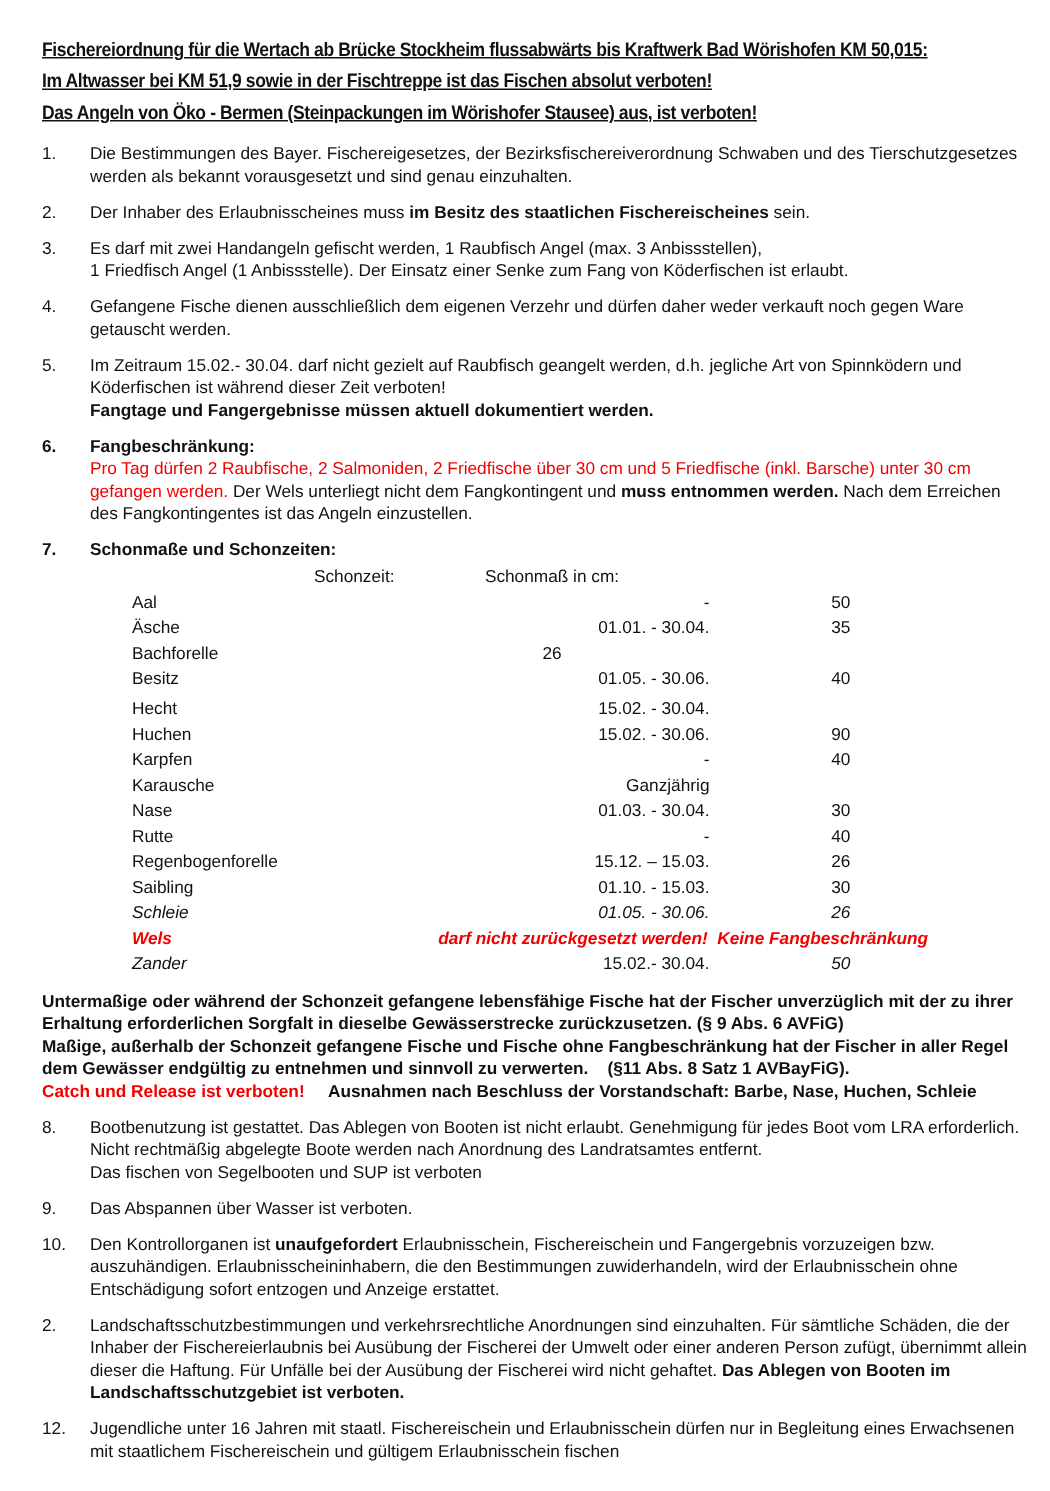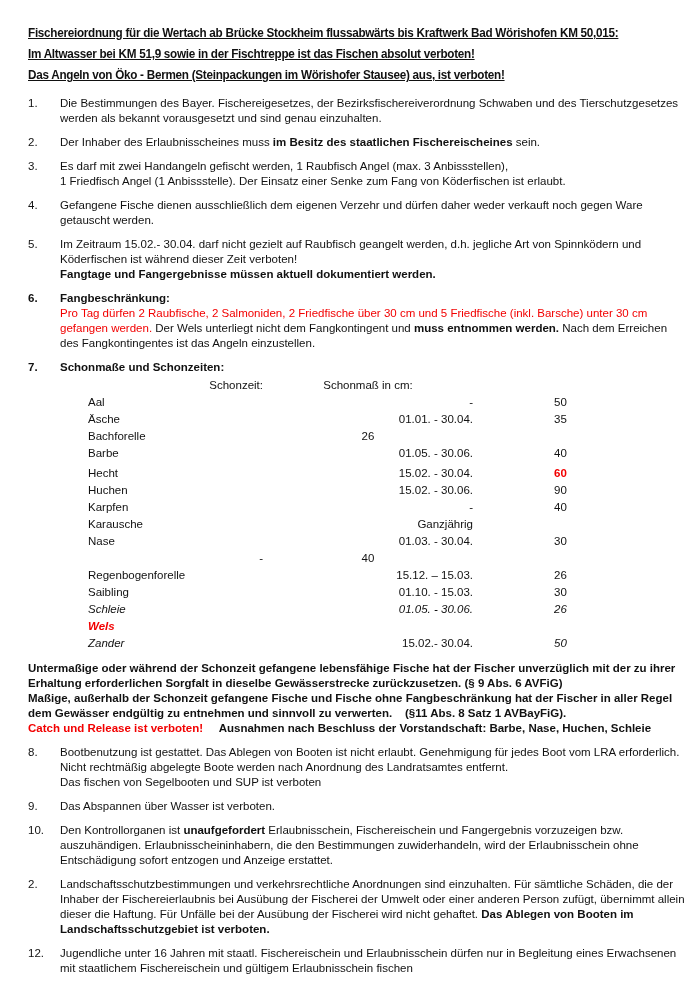--- a/index.html
+++ b/index.html
@@ -101,28 +101,27 @@
               <div class="frow">
                 <span class="c-art">Äsche</span>
                 <span class="c-zeit">01.01. - 30.04.</span>
                 <span class="c-mass">35</span>
               </div>
               <div class="frow">
                 <span class="c-art">Bachforelle</span>
                 <span class="c-mass">26</span>
               </div>
               <div class="frow">
-                <span class="c-art">Barbe</span>
+                <span class="c-art">Besitz</span>
                 <span class="c-zeit">01.05. - 30.06.</span>
                 <span class="c-mass">40</span>
               </div>
               <div class="frow gap">
                 <span class="c-art">Hecht</span>
                 <span class="c-zeit">15.02. - 30.04.</span>
-                <span class="c-mass r b">60</span>
               </div>
               <div class="frow">
                 <span class="c-art">Huchen</span>
                 <span class="c-zeit">15.02. - 30.06.</span>
                 <span class="c-mass">90</span>
               </div>
               <div class="frow">
                 <span class="c-art">Karpfen</span>
                 <span class="c-zeit">-</span>
                 <span class="c-mass">40</span>
@@ -131,40 +130,42 @@
                 <span class="c-art">Karausche</span>
                 <span class="c-zeit">Ganzjährig</span>
                 <span class="c-mass"></span>
               </div>
               <div class="frow">
                 <span class="c-art">Nase</span>
                 <span class="c-zeit">01.03. - 30.04.</span>
                 <span class="c-mass">30</span>
               </div>
               <div class="frow">
+                <span class="c-art">Rutte</span>
                 <span class="c-zeit">-</span>
                 <span class="c-mass">40</span>
               </div>
               <div class="frow">
                 <span class="c-art">Regenbogenforelle</span>
                 <span class="c-zeit">15.12. – 15.03.</span>
                 <span class="c-mass">26</span>
               </div>
               <div class="frow">
                 <span class="c-art">Saibling</span>
                 <span class="c-zeit">01.10. - 15.03.</span>
                 <span class="c-mass">30</span>
               </div>
               <div class="frow">
                 <span class="c-art i">Schleie</span>
                 <span class="c-zeit i">01.05. - 30.06.</span>
                 <span class="c-mass i">26</span>
               </div>
               <div class="frow">
                 <span class="c-art r b i">Wels</span>
+                <span class="c-zeit r b i span2">darf nicht zurückgesetzt werden!  Keine Fangbeschränkung</span>
               </div>
               <div class="frow">
                 <span class="c-art i">Zander</span>
                 <span class="c-zeit">15.02.- 30.04.</span>
                 <span class="c-mass i">50</span>
               </div>
             </div>
         </div>
       </div>
     </div>

